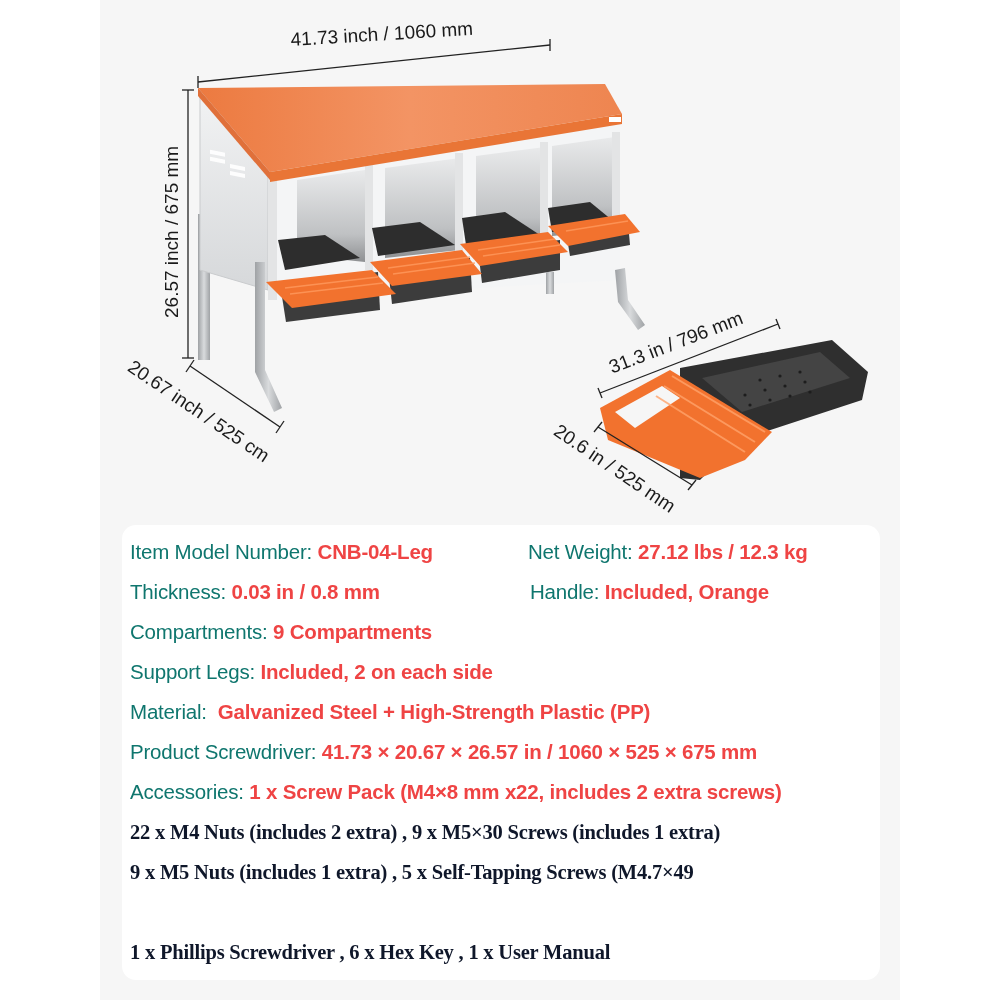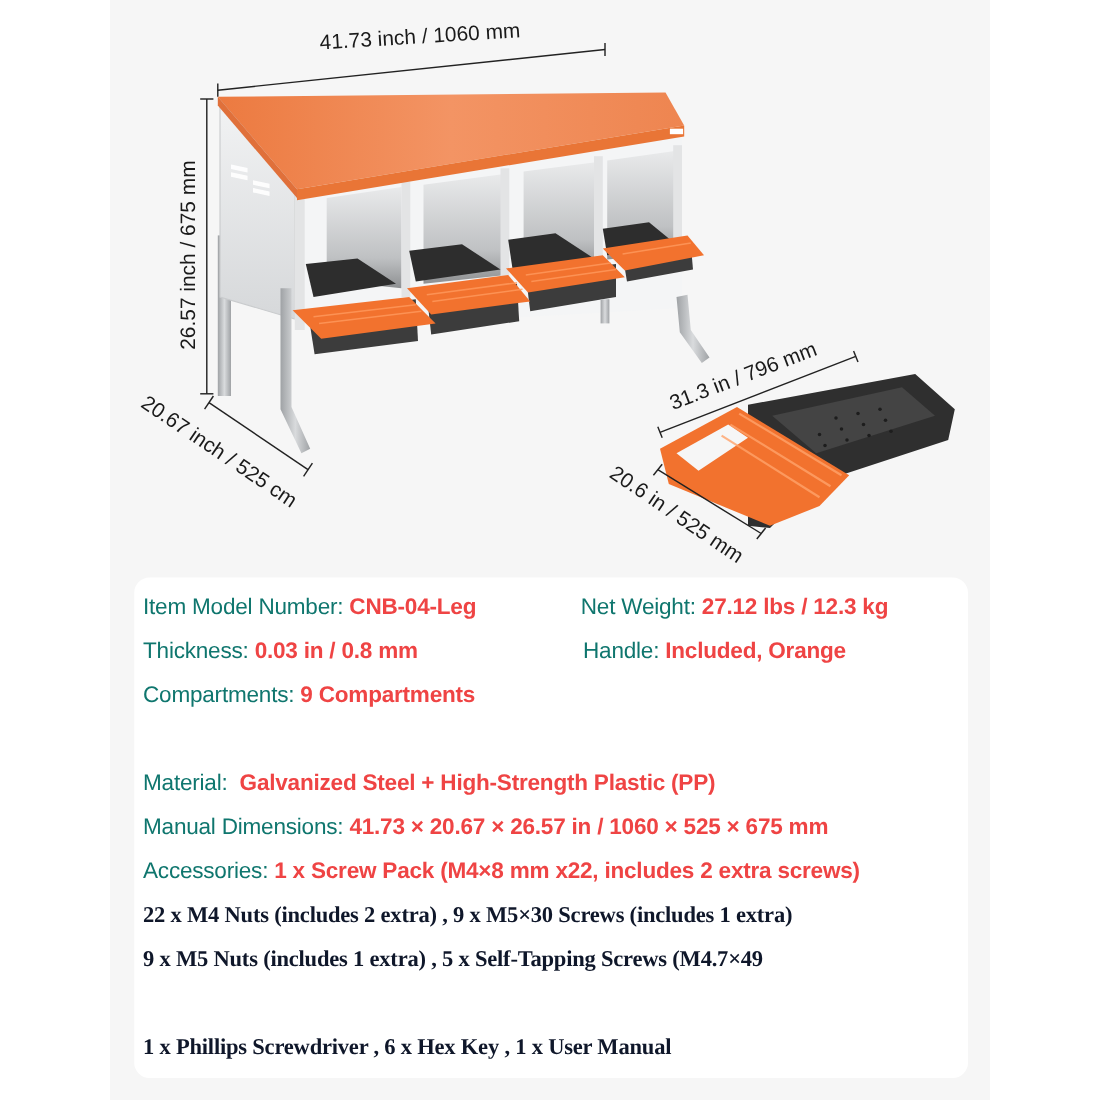--- a/index.html
+++ b/index.html
@@ -177,25 +177,28 @@
   </div>
   <div class="row" style="top:55px;">
     <span class="k">Thickness: </span><span class="v">0.03 in / 0.8 mm</span>
   </div>
   <div class="row" style="top:55px; left:408px;">
     <span class="k">Handle: </span><span class="v">Included, Orange</span>
   </div>
   <div class="row" style="top:95px;">
     <span class="k">Compartments: </span><span class="v">9 Compartments</span>
   </div>
+  <div class="row" style="top:135px;">
+    <span class="k">Support Legs: </span><span class="v">Included, 2 on each side</span>
+  </div>
   <div class="row" style="top:175px;">
     <span class="k" style="white-space:pre;">Material:  </span><span class="v">Galvanized Steel + High-Strength Plastic (PP)</span>
   </div>
   <div class="row" style="top:215px;">
-    <span class="k">Manual Dimensions: </span><span class="v">41.73 × 20.67 × 26.57 in / 1060 × 525 × 675 mm</span>
+    <span class="k">Product Screwdriver: </span><span class="v">41.73 × 20.67 × 26.57 in / 1060 × 525 × 675 mm</span>
   </div>
   <div class="row" style="top:255px;">
     <span class="k">Accessories: </span><span class="v">1 x Screw Pack (M4×8 mm x22, includes 2 extra screws)</span>
   </div>
   <div class="row cont" style="top:295px;">
     <span class="v">22 x M4 Nuts (includes 2 extra) , 9 x M5×30 Screws (includes 1 extra)</span>
   </div>
   <div class="row cont" style="top:335px;">
     <span class="v">9 x M5 Nuts (includes 1 extra) , 5 x Self-Tapping Screws (M4.7×49</span>
   </div>

